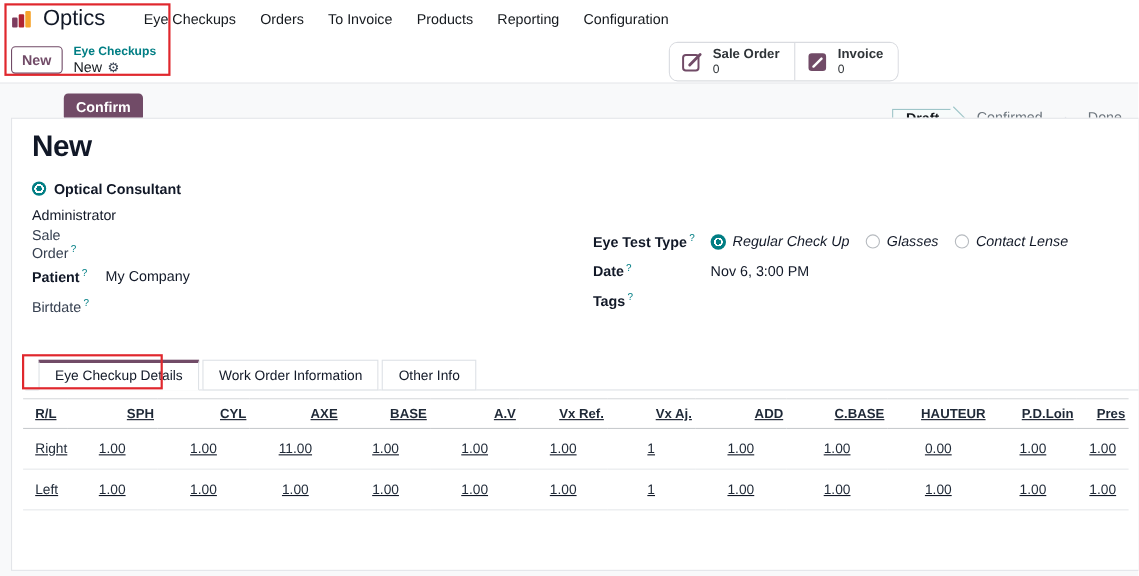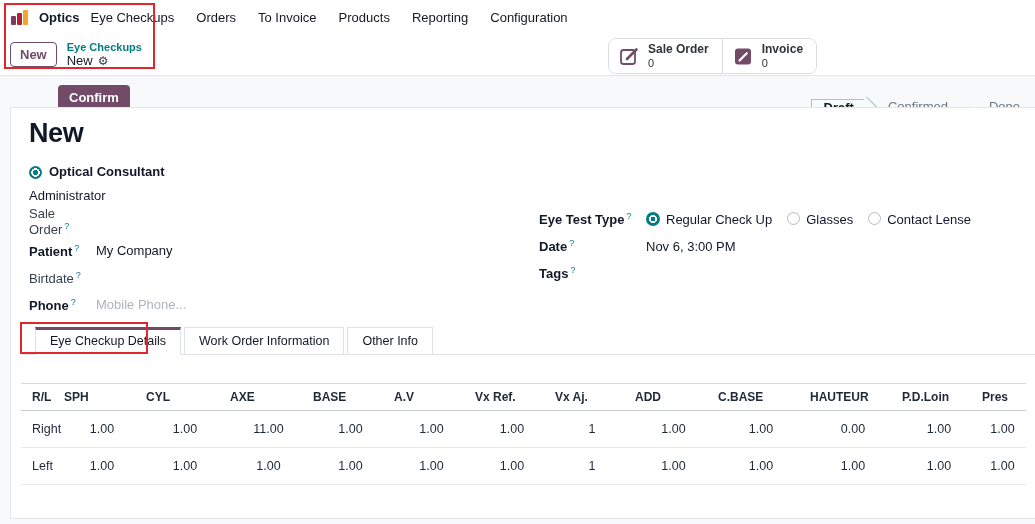--- a/index.html
+++ b/index.html
@@ -9,21 +9,21 @@
     font-family:"Liberation Sans", sans-serif; color:#111827;
     -webkit-font-smoothing:antialiased;
   }
   
   .navbar { position:absolute; top:0; left:0; height:34px; display:flex; align-items:center; padding-left:11px; }
   .logo { display:flex; align-items:flex-end; gap:1px; width:20px; height:16px; margin-right:8px; }
   .logo i { display:block; width:5px; border-radius:1px; }
   .logo .b1 { height:9px;  background:#7d3c5f; }
   .logo .b2 { height:12px; background:#b02430; }
   .logo .b3 { height:15px; background:#f6a42b; }
-  .brand { font-size:13px; font-weight:700; margin-right:0; }
+  .brand { font-size:20px; font-weight:400; margin-right:24px; }
   .nav-item { font-size:13px; padding:0 11px; color:#15191e; cursor:pointer; white-space:nowrap; }
   
   .control-left { position:absolute; top:41px; left:10px; display:flex; align-items:center; gap:10px; }
   .new-btn { border:1px solid #714b67; color:#714b67; background:#fff; font-weight:700; font-size:13px; padding:4px 9px; border-radius:4px; cursor:pointer; font-family:inherit; }
   .bc { line-height:1.1; }
   .bc-parent { color:#017e84; font-size:11px; font-weight:700; cursor:pointer; }
   .bc-current { font-size:13px; color:#15191e; display:flex; align-items:center; gap:5px; margin-top:1px; }
   .gear { font-size:12px; color:#374151; cursor:pointer; line-height:1; }
   .stat-group { position:absolute; top:38px; left:608px; display:flex; border:1px solid #d9dbe0; border-radius:8px; background:#fff; overflow:hidden; }
   .stat-btn { display:flex; align-items:center; gap:8px; padding:4px 13px 4px 10px; cursor:pointer; background:#fff; border:none; font-family:inherit; }
@@ -36,43 +36,43 @@
   
   .confirm-btn { position:absolute; top:85px; left:10px; background:#714b67; color:#fff; border:none; font-size:13px; font-weight:700; padding:5px 11px; border-radius:4px; cursor:pointer; font-family:inherit;margin-left:48px; }
   .statusbar { position:absolute; top:99px; right:0; display:flex; align-items:flex-start; height:26px; }
   .step-active { position:relative; border:1px solid #9ec5c8; background:#f7fbfb; font-size:13px; font-weight:700; color:#15191e; display:flex; align-items:center; padding:0 13px 0 12px; cursor:pointer; }
   .step-active .tip { position:absolute; right:-8px; top:50%; width:16px; height:16px; transform:translateY(-50%) rotate(45deg); border-top:1px solid #9ec5c8; border-right:1px solid #9ec5c8; background:#f7fbfb; }
   .step { display:flex; align-items:center; padding:0 15px; font-size:13px; color:#6c757d; cursor:pointer; }
   .chev { width:9px; height:9px; border-top:1px solid #d5dadf; border-right:1px solid #d5dadf; transform:rotate(45deg); align-self:center; margin:0 1px; }
   
   .sheet { position:absolute; left:10px; top:107px; width:1026px; height:412px; background:#fff; border:1px solid #e3e5e9; }
   .sheet h1 { position:absolute; top:10px; left:18px; font-size:27px; font-weight:700; color:#111827; letter-spacing:-0.4px; }
-  .consultant { position:absolute; top:56px; left:18px; display:flex; align-items:flex-end; gap:7px; font-size:13px; font-weight:700; }
+  .consultant { position:absolute; top:56px; left:18px; display:flex; align-items:center; gap:7px; font-size:13px; font-weight:700; }
   .bullseye { width:13px; height:13px; border-radius:50%; background:radial-gradient(circle, #017e84 0 2.4px, #fff 2.5px 4.2px, #017e84 4.3px); }
   .consultant-value { position:absolute; top:80px; left:18px; font-size:13px; }
   .col-left  { position:absolute; left:18px;  top:98px; width:480px; }
   .col-right { position:absolute; left:528px; top:98px; width:495px; }
   .frow { display:flex; align-items:center; min-height:27px; }
   .flabel { width:67px; font-size:13px; color:#374151; flex-shrink:0; }
   .col-right .flabel { width:107px; }
   .flabel.bold { font-weight:700; color:#111827; }
   .help { color:#017e84; font-size:9px; vertical-align:super; margin-left:2px; font-weight:400; }
   .fvalue { font-size:13px; color:#111827; }
   .placeholder { color:#b0b5bb; }
   .radio-group { display:flex; align-items:center; gap:15px; font-size:13px; }
-  .radio-opt { display:flex; align-items:flex-start; gap:6px; cursor:pointer; }
+  .radio-opt { display:flex; align-items:center; gap:6px; cursor:pointer;font-style:italic; }
   .radio-on  { width:14px; height:14px; border-radius:50%; background:radial-gradient(circle, #017e84 0 2.4px, #fff 2.5px 4px, #017e84 4.1px); }
   .radio-off { width:13px; height:13px; border-radius:50%; border:1px solid #b6babf; background:#fff; }
   
   .tabs { position:absolute; left:12px; top:217px; width:100%; height:30px; display:flex; align-items:flex-end; padding-left:12px; border-bottom:1px solid #dee2e6; }
   .tab { position:relative; top:1px; border:1px solid #dee2e6; background:#fff; font-size:12.5px; color:#111827; padding:6px 14px; margin-right:3px; cursor:pointer; white-space:nowrap; }
   .tab.active { border-top:3px solid #714b67; padding-top:4px; border-bottom:1px solid #fff; }
   
-  .ctable { position:absolute; top:275px; left:10px; border-collapse:collapse; table-layout:fixed; width:1005px; }
-  .ctable th { font-size:12px; font-weight:700; color:#1f2937; text-align:left; padding:6px 3px; border-top:1px solid #d8dadd; border-bottom:1px solid #c8cbce; }
+  .ctable { position:absolute; top:254px; left:10px; border-collapse:collapse; table-layout:fixed; width:1005px;text-decoration:underline; }
+  .ctable th { font-size:12px; font-weight:700; color:#1f2937; text-align:right; padding:6px 3px; border-top:1px solid #d8dadd; border-bottom:1px solid #c8cbce; }
   .ctable th:first-child { text-align:left; padding-left:11px; }
   .ctable td { font-size:12.5px; color:#1f2937; text-align:center; padding:11px 3px; border-bottom:1px solid #e6e8eb; }
   .ctable td:first-child { text-align:left; padding-left:11px; }
   
   .anno { position:absolute; border:2px solid #e0272d; z-index:10; pointer-events:none; }
   .anno1 { left:4px; top:3px; width:151px; height:66px; }
   .anno2 { left:20px; top:322px; width:128px; height:32px; }
 </style>
 </head>
 <body>
@@ -155,24 +155,20 @@
       <span class="flabel"><span>Sale Order</span><sup class="help">?</sup></span>
       <span class="fvalue"></span>
     </div>
     <div class="frow">
       <span class="flabel bold"><span>Patient</span><sup class="help">?</sup></span>
       <span class="fvalue">My Company</span>
     </div>
     <div class="frow">
       <span class="flabel"><span>Birtdate</span><sup class="help">?</sup></span>
       <span class="fvalue"></span>
-    </div>
-    <div class="frow">
-      <span class="flabel bold"><span>Phone</span><sup class="help">?</sup></span>
-      <span class="fvalue placeholder">Mobile Phone...</span>
     </div>
   </div>
 
   <div class="col-right">
     <div class="frow">
       <span class="flabel bold"><span>Eye Test Type</span><sup class="help">?</sup></span>
       <span class="radio-group">
         <span class="radio-opt">
           <span class="radio-on"></span>
           <span>Regular Check Up</span>

